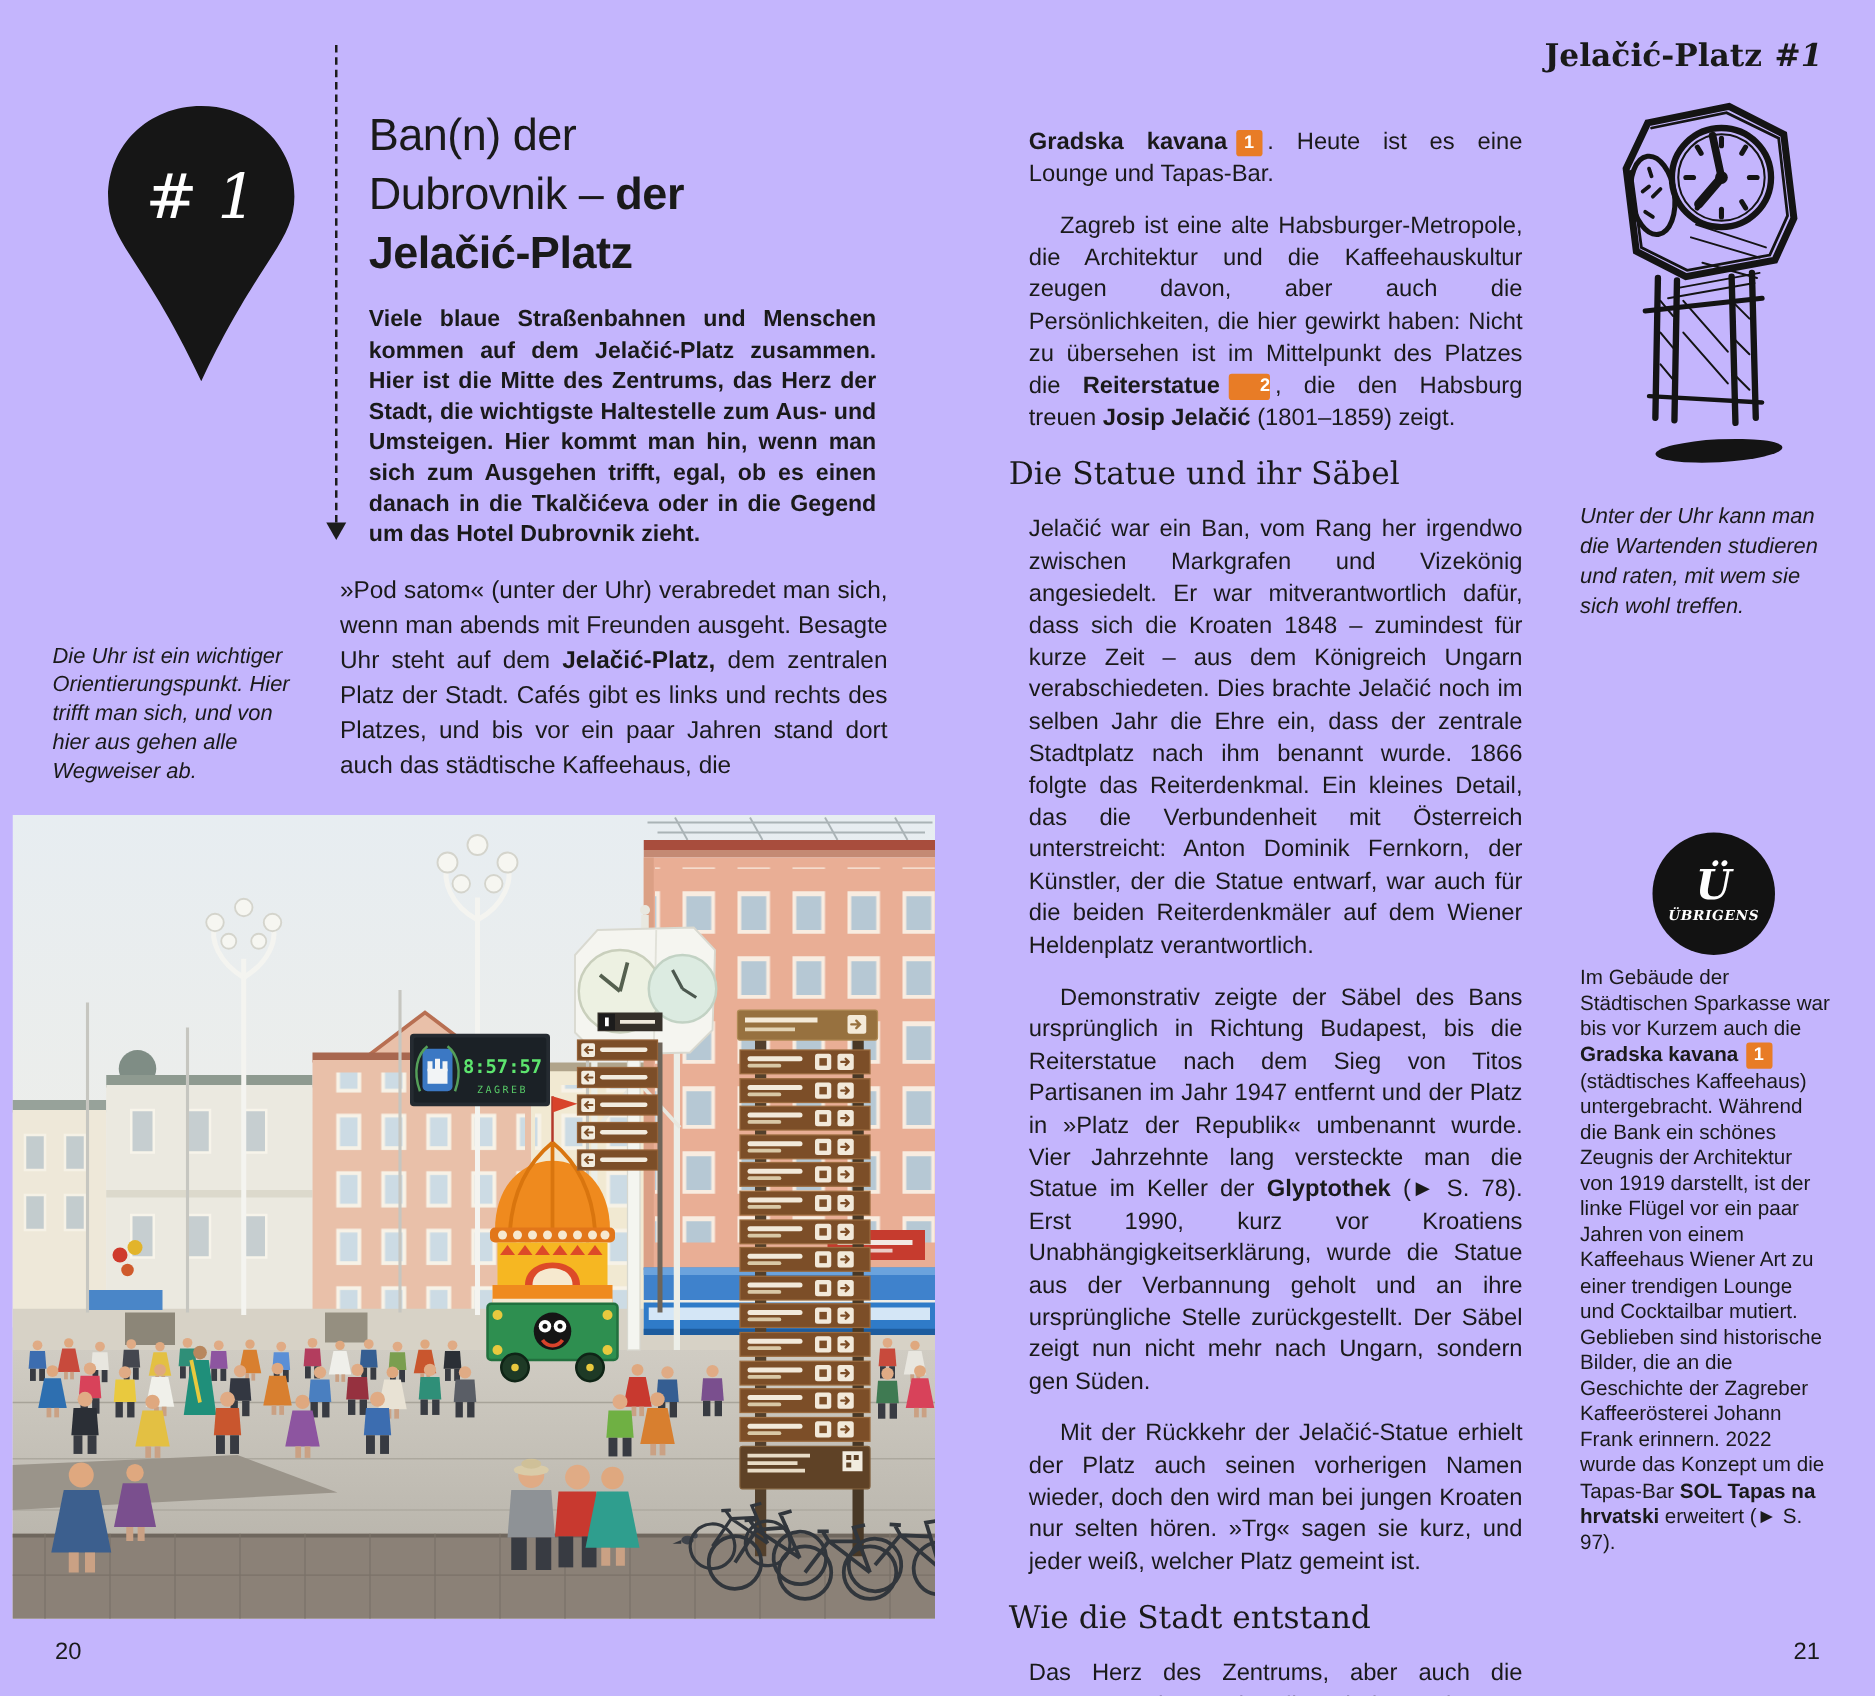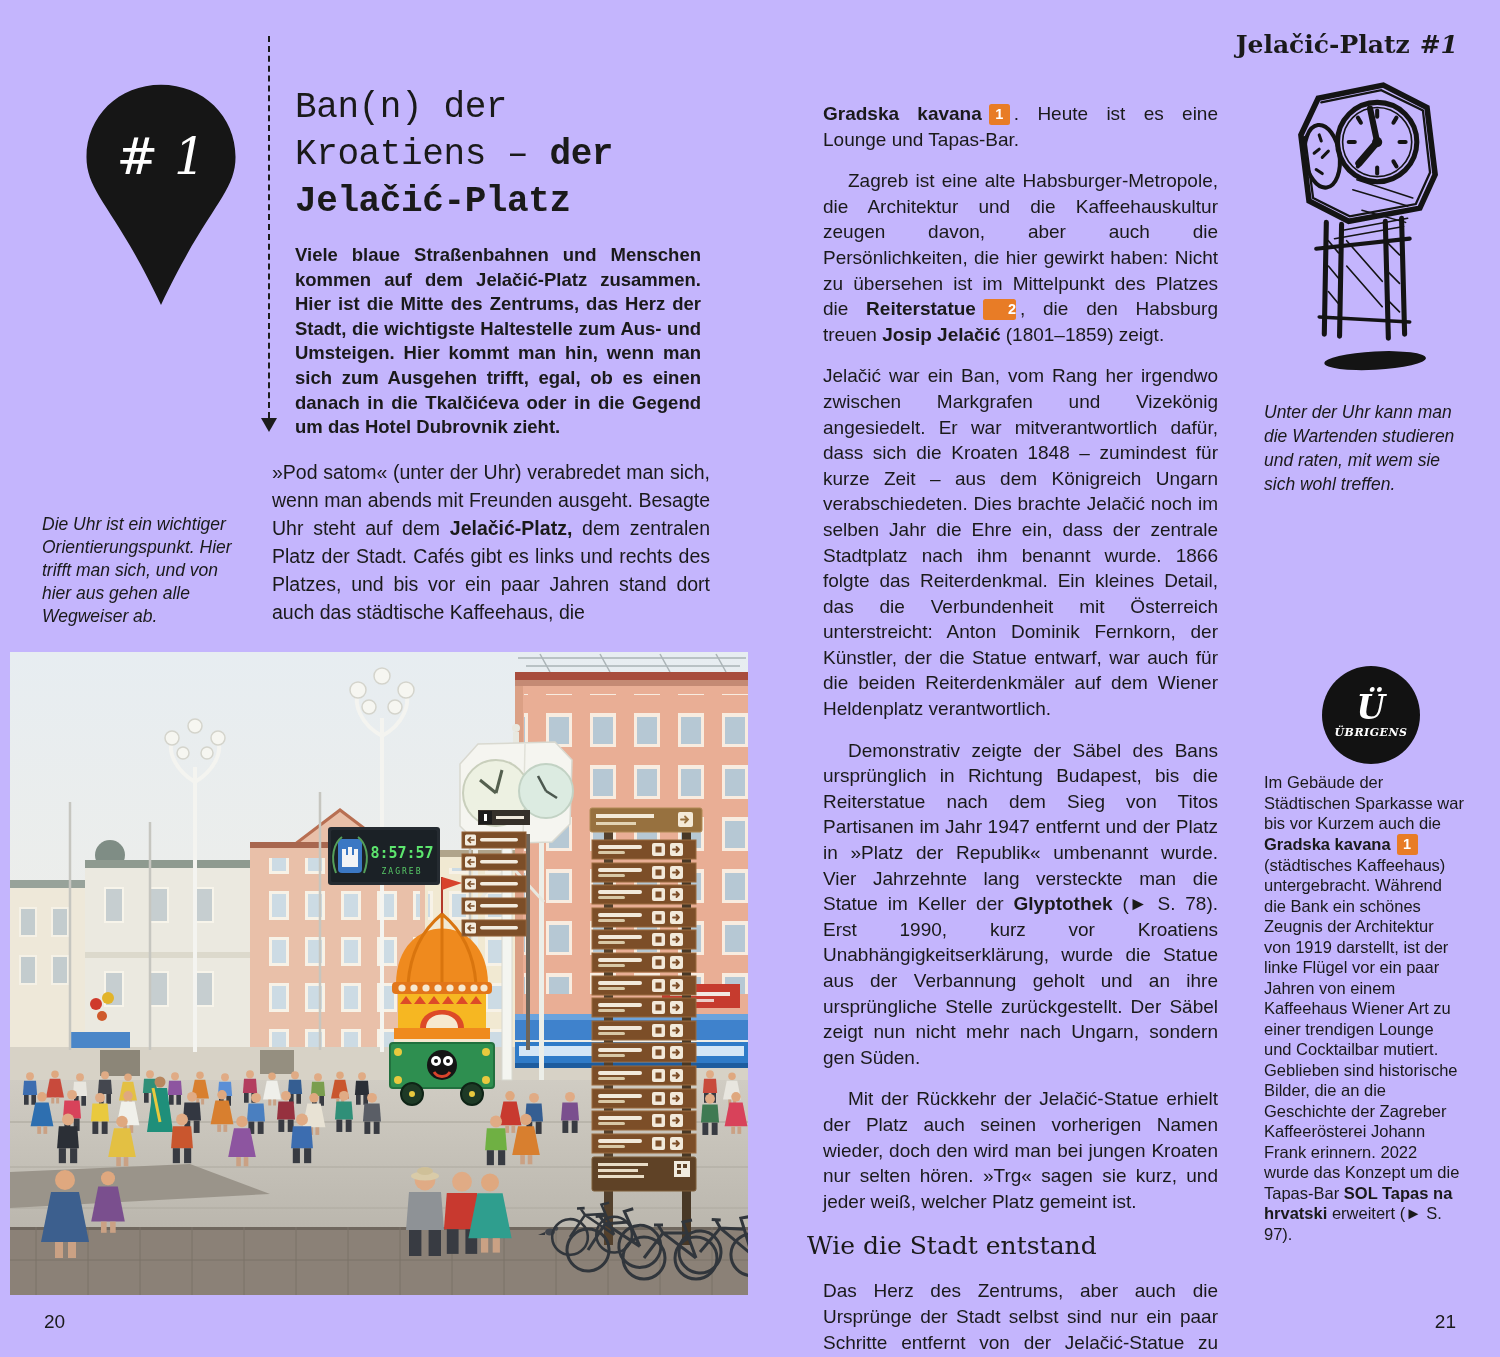--- a/index.html
+++ b/index.html
@@ -13,21 +13,21 @@
 
   
   .pin{position:absolute;left:80px;top:80px;width:162px;height:232px;}
 
   
   .dash-rule{position:absolute;left:268px;top:36px;height:382px;border-left:2.5px dashed #1c1c1c;}
   .dash-arrow{position:absolute;left:261px;top:418px;width:0;height:0;
               border:8px solid transparent;border-top:14px solid #1c1c1c;}
 
   
-  .title{position:absolute;left:295px;top:84px;width:440px;font-family:Liberation Mono, monospace;
+  .title{position:absolute;left:295px;top:84px;width:440px;font-family:Liberation Sans, sans-serif;
          font-size:36px;line-height:47px;letter-spacing:-0.4px;}
   .title .b{font-weight:700;}
 
   
   .intro{position:absolute;left:295px;top:243px;width:406px;font-weight:700;
          font-size:18.5px;line-height:24.6px;text-align:justify;}
 
   
   .margin-note{position:absolute;left:42px;top:513px;width:200px;font-style:italic;
                font-size:17.5px;line-height:23px;}
@@ -85,33 +85,34 @@
       <path d="M75,3 C114,3 144,32 144,70 C144,104 117,117 75,207 C33,117 6,104 6,70 C6,32 36,3 75,3 Z" fill="#161616"></path>
       <text x="75" y="86" text-anchor="middle" fill="#ffffff" font-family="DejaVu Serif, serif" font-style="italic" font-size="46"># 1</text>
     </svg>
   </div>
 
   <div class="dash-rule"></div>
   <div class="dash-arrow"></div>
 
   <div class="title">
     <div>Ban(n) der</div>
-    <div><span>Kroatiens – </span><span class="b">der</span></div>
+    <div><span>Dubrovnik – </span><span class="b">der</span></div>
     <div class="b">Jelačić-Platz</div>
   </div>
 
   <div class="intro">Viele blaue Straßenbahnen und Menschen kommen auf dem Jelačić-Platz zusammen. Hier ist die Mitte des Zentrums, das Herz der Stadt, die wichtigste Haltestelle zum Aus- und Umsteigen. Hier kommt man hin, wenn man sich zum Ausgehen trifft, egal, ob es einen danach in die Tkalčićeva oder in die Gegend um das Hotel Dubrovnik zieht.</div>
 
   <div class="margin-note">Die Uhr ist ein wichtiger Orientierungspunkt. Hier trifft man sich, und von hier aus gehen alle Wegweiser ab.</div>
 
   <div class="left-body"><span>»Pod satom« (unter der Uhr) verabredet man sich, wenn man abends mit Freunden ausgeht. Besagte Uhr steht auf dem </span><span class="seg-b">Jelačić-Platz,</span><span> dem zentralen Platz der Stadt. Cafés gibt es links und rechts des Platzes, und bis vor ein paar Jahren stand dort auch das städtische Kaffeehaus, die</span></div>
 
   <div class="right-col">
       <p class=""><span class="seg-b">Gradska kavana</span><span class="ref-badge">1</span><span>. Heute ist es eine Lounge und Tapas-Bar.</span></p>
       <p class="indent"><span>Zagreb ist eine alte Habsburger-Metropole, die Architektur und die Kaffeehauskultur zeugen davon, aber auch die Persönlichkeiten, die hier gewirkt haben: Nicht zu übersehen ist im Mittelpunkt des Platzes die </span><span class="seg-b">Reiterstatue</span><span class="ref-badge">2</span><span>, die den Habsburg treuen </span><span class="seg-b">Josip Jelačić</span><span> (1801–1859) zeigt.</span></p>
+      <h3 class="col-heading">Die Statue und ihr Säbel</h3>
       <p class=""><span>Jelačić war ein Ban, vom Rang her irgendwo zwischen Markgrafen und Vizekönig angesiedelt. Er war mitverantwortlich dafür, dass sich die Kroaten 1848 – zumindest für kurze Zeit – aus dem Königreich Ungarn verabschiedeten. Dies brachte Jelačić noch im selben Jahr die Ehre ein, dass der zentrale Stadtplatz nach ihm benannt wurde. 1866 folgte das Reiterdenkmal. Ein kleines Detail, das die Verbundenheit mit Österreich unterstreicht: Anton Dominik Fernkorn, der Künstler, der die Statue entwarf, war auch für die beiden Reiterdenkmäler auf dem Wiener Heldenplatz verantwortlich.</span></p>
       <p class="indent"><span>Demonstrativ zeigte der Säbel des Bans ursprünglich in Richtung Budapest, bis die Reiterstatue nach dem Sieg von Titos Partisanen im Jahr 1947 entfernt und der Platz in »Platz der Republik« umbenannt wurde. Vier Jahrzehnte lang versteckte man die Statue im Keller der </span><span class="seg-b">Glyptothek</span><span> (► S. 78). Erst 1990, kurz vor Kroatiens Unabhängigkeitserklärung, wurde die Statue aus der Verbannung geholt und an ihre ursprüngliche Stelle zurückgestellt. Der Säbel zeigt nun nicht mehr nach Ungarn, sondern gen Süden.</span></p>
       <p class="indent"><span>Mit der Rückkehr der Jelačić-Statue erhielt der Platz auch seinen vorherigen Namen wieder, doch den wird man bei jungen Kroaten nur selten hören. »Trg« sagen sie kurz, und jeder weiß, welcher Platz gemeint ist.</span></p>
       <h3 class="col-heading">Wie die Stadt entstand</h3>
       <p class=""><span>Das Herz des Zentrums, aber auch die Ursprünge der Stadt selbst sind nur ein paar Schritte entfernt von der Jelačić-Statue zu finden. Am östlichen Ende des Platzes steht der 1852 angelegte </span><span class="seg-b">Manduševac-Brunnen</span><span class="ref-badge">3</span><span>, dem Zagreb einer Legende nach seinen Namen zu verdanken hat. »Manda, mei-</span></p>
     </div>
 
   <div class="sketch">
     <svg viewBox="0 0 160 300" width="168" height="305" fill="none" stroke="#141414" stroke-linecap="round">
       <path d="M32,20 L96,7 L139,29 L147,95 L132,128 L62,141 L23,121 L15,56 Z" stroke-width="5.5"></path>

